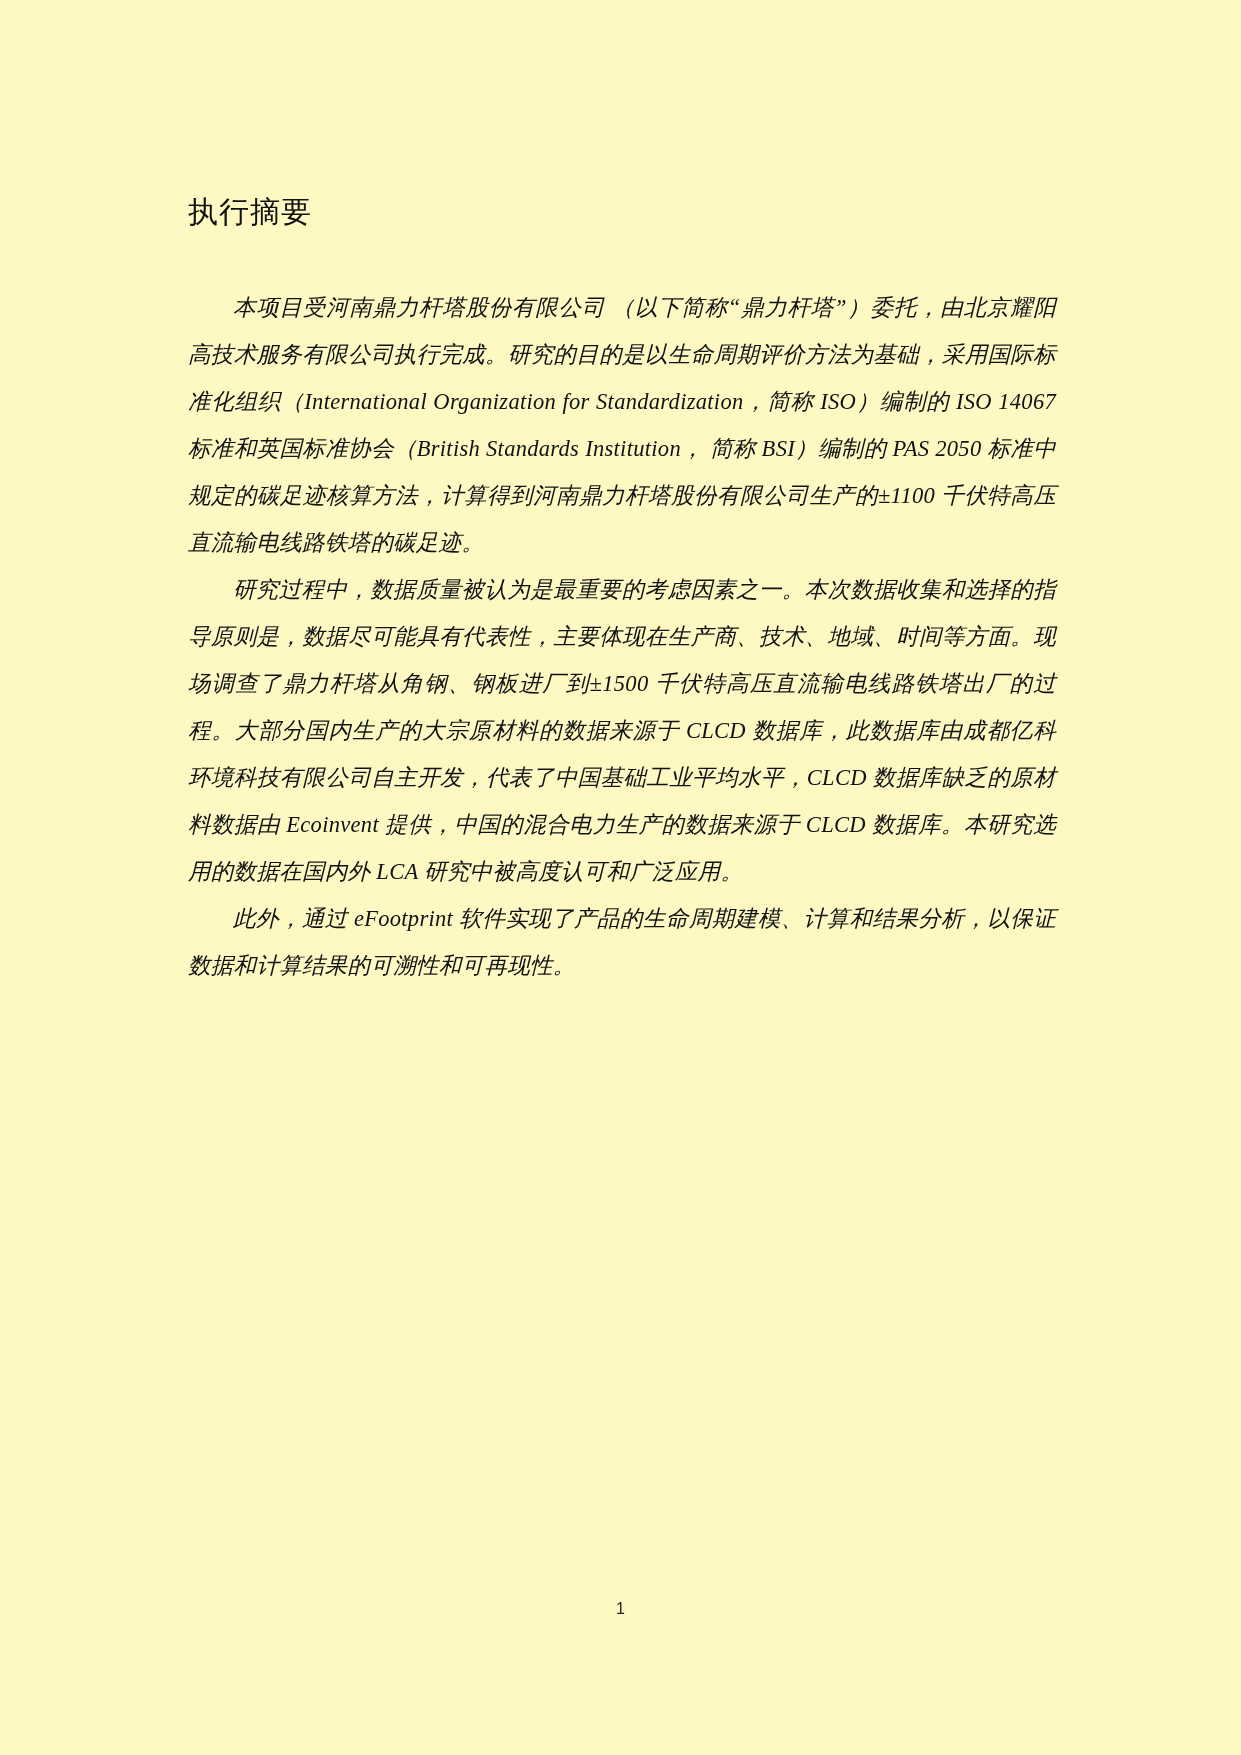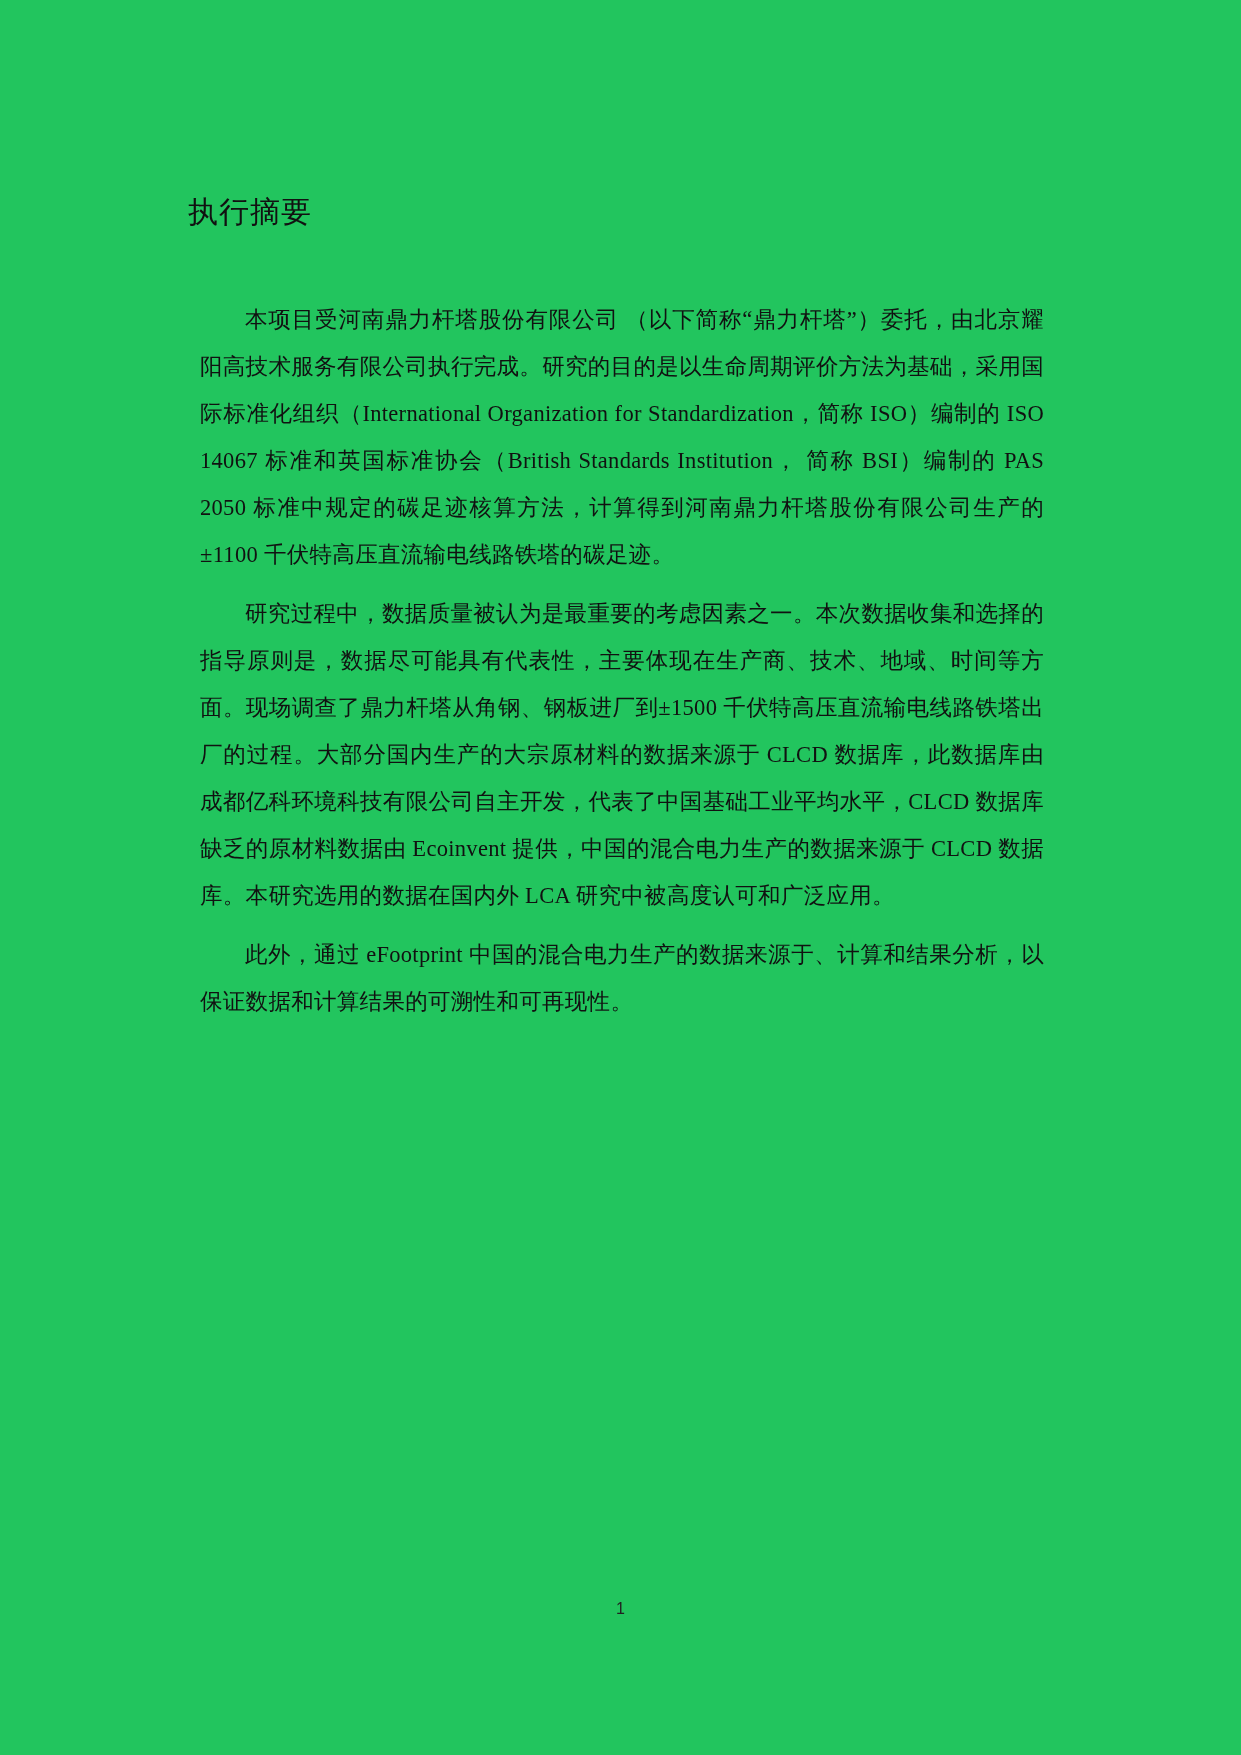--- a/index.html
+++ b/index.html
@@ -13,47 +13,48 @@
       position: relative;
       overflow: hidden;
       color: #111111;
       font-family: "Liberation Serif", "DejaVu Serif", serif;
     }
     .page {
       position: absolute;
       left: 0; top: 0;
       width: 1241px;
       height: 1755px;
-      background: #22c55e;
+      background: #fef9c3;
     }
     .title {
       position: absolute;
       left: 188px;
       top: 192px;
       font-family: "DejaVu Sans", "Liberation Sans", sans-serif;
       font-size: 30px;
       font-weight: normal;
       letter-spacing: 1px;
       margin: 0;
       color: #111111;
     }
     .body {
       position: absolute;
       left: 188px;
       top: 284px;
       width: 868px;
     }
     .para {
-      margin: 12px;
+      margin: 0;
       font-size: 22.5px;
       line-height: 47px;
       text-indent: 2em;
       text-align: justify;
       text-justify: inter-character;
       letter-spacing: 0.3px;
+      font-style: italic;
     }
     .page-number {
       position: absolute;
       left: 0;
       width: 1241px;
       top: 1600px;
       text-align: center;
       font-family: "Liberation Sans", "DejaVu Sans", sans-serif;
       font-size: 16px;
       color: #222222;
@@ -61,17 +62,17 @@
   </style>
 </head>
 <body>
 
 <div class="page">
   <h1 class="title">执行摘要</h1>
 
   <div class="body">
     <p class="para">本项目受河南鼎力杆塔股份有限公司 （以下简称“鼎力杆塔”）委托，由北京耀阳高技术服务有限公司执行完成。研究的目的是以生命周期评价方法为基础，采用国际标准化组织（International Organization for Standardization，简称 ISO）编制的 ISO 14067 标准和英国标准协会（British Standards Institution， 简称 BSI）编制的 PAS 2050 标准中规定的碳足迹核算方法，计算得到河南鼎力杆塔股份有限公司生产的±1100 千伏特高压直流输电线路铁塔的碳足迹。</p>
     <p class="para">研究过程中，数据质量被认为是最重要的考虑因素之一。本次数据收集和选择的指导原则是，数据尽可能具有代表性，主要体现在生产商、技术、地域、时间等方面。现场调查了鼎力杆塔从角钢、钢板进厂到±1500 千伏特高压直流输电线路铁塔出厂的过程。大部分国内生产的大宗原材料的数据来源于 CLCD 数据库，此数据库由成都亿科环境科技有限公司自主开发，代表了中国基础工业平均水平，CLCD 数据库缺乏的原材料数据由 Ecoinvent 提供，中国的混合电力生产的数据来源于 CLCD 数据库。本研究选用的数据在国内外 LCA 研究中被高度认可和广泛应用。</p>
-    <p class="para">此外，通过 eFootprint 中国的混合电力生产的数据来源于、计算和结果分析，以保证数据和计算结果的可溯性和可再现性。</p>
+    <p class="para">此外，通过 eFootprint 软件实现了产品的生命周期建模、计算和结果分析，以保证数据和计算结果的可溯性和可再现性。</p>
   </div>
 
   <div class="page-number">1</div>
 </div>
 
 </body></html>

